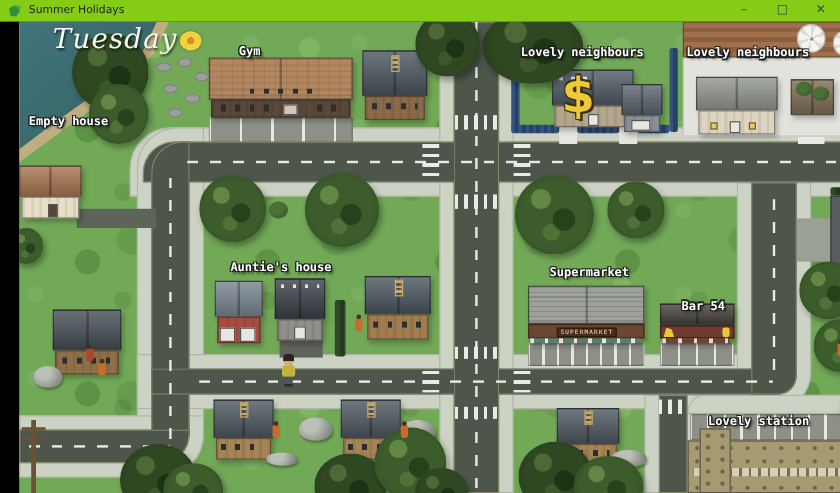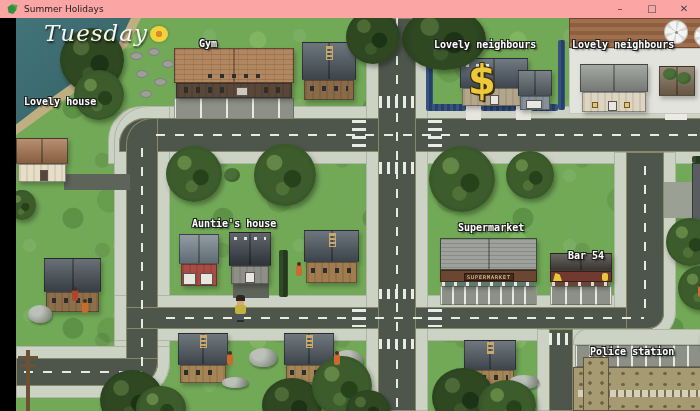--- a/index.html
+++ b/index.html
@@ -1,18 +1,18 @@
 <!DOCTYPE html>
 <html style="--grass: #72a957; --road: #4e564c; --sidewalk: #ccd3c4; --parking: #8c9086; --water: #3a686c; --label: #ffffff; --money: #edc838; --road-dash: #e7eae1;"><head>
 <meta charset="utf-8">
 <style>
   html,body{margin:0;padding:0;background:#000;}
   #shot{position:relative;width:700px;height:411px;overflow:hidden;font-family:"DejaVu Sans",sans-serif;}
   
-  #titlebar{position:absolute;left:0;top:0;width:700px;height:18px;background:#fca5a5;display:flex;align-items:center;z-index:50;}
+  #titlebar{position:absolute;left:0;top:0;width:700px;height:18px;background:#84cc16;display:flex;align-items:center;z-index:50;}
   #appicon{width:11px;height:11px;margin-left:7px;border-radius:2px;
     background:radial-gradient(circle at 35% 60%, #2f8f3a 0 45%, #57b24a 70%, #2b6e2f 100%);
     clip-path:polygon(15% 85%,5% 35%,45% 5%,95% 15%,85% 60%,55% 95%);}
   #wintitle{margin-left:6px;font-size:9px;color:#222;}
   #winbtns{margin-left:auto;display:flex;height:18px;}
   .wbtn{width:32px;text-align:center;line-height:17px;font-size:10px;color:#444;}
   
   #game{position:absolute;left:0;top:18px;width:700px;height:393px;overflow:hidden;
     background-color:var(--grass,#72a957);
     background-image:
@@ -321,23 +321,23 @@
     </div>
     <div class="npc" style="left:280px;top:247px;background:#c96a2e;"></div>
     <div class="npc" style="left:211px;top:336px;background:#c96a2e;"></div>
     <div class="npc" style="left:318px;top:336px;background:#c96a2e;"></div>
     <div class="npc" style="left:56px;top:272px;background:#b0452e;"></div>
     <div class="npc" style="left:66px;top:284px;background:#c96a2e;"></div>
     <div class="npc" style="left:686px;top:240px;background:#b0452e;"></div>
     <div class="npc" style="left:682px;top:268px;background:#c96a2e;"></div>
 
     <div id="daylabel" style="left:28px;top:2px;">Tuesday</div>
-    <div class="mlabel" style="left:8px;top:78px;">Lovely house</div>
+    <div class="mlabel" style="left:8px;top:78px;">Empty house</div>
     <div class="mlabel" style="left:183px;top:20px;">Gym</div>
     <div class="mlabel" style="left:418px;top:21px;">Lovely neighbours</div>
     <div class="mlabel" style="left:556px;top:21px;">Lovely neighbours</div>
     <div class="mlabel" style="left:176px;top:200px;">Auntie's house</div>
     <div class="mlabel" style="left:442px;top:204px;">Supermarket</div>
     <div class="mlabel" style="left:552px;top:232px;">Bar 54</div>
-    <div class="mlabel" style="left:574px;top:328px;">Police station</div>
+    <div class="mlabel" style="left:574px;top:328px;">Lovely station</div>
     <div id="money" style="left:452px;top:42px;">$</div>
   </div>
 </div>
 
 </body></html>

